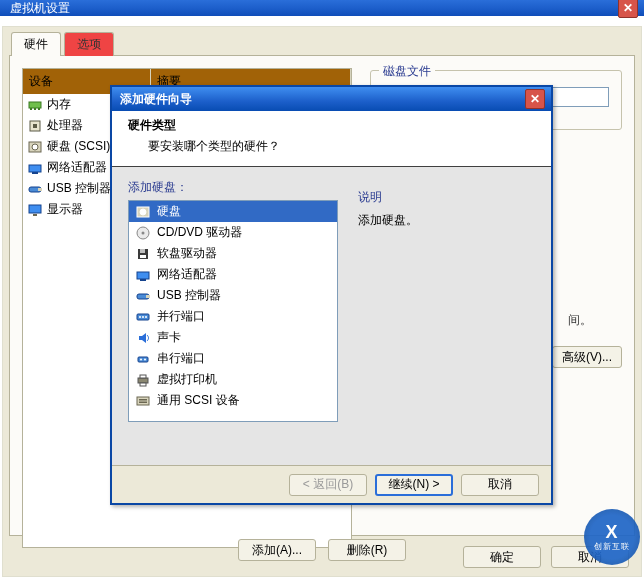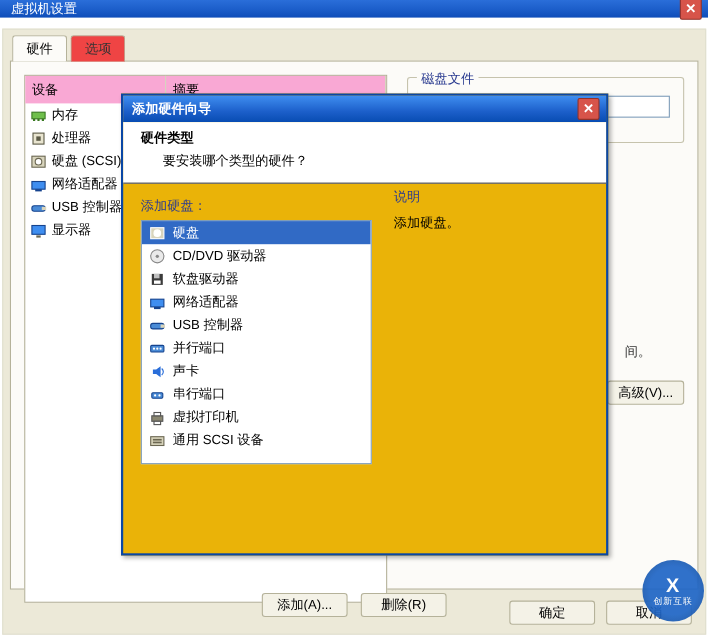--- a/index.html
+++ b/index.html
@@ -41,21 +41,21 @@
   .tab.inactive { background:#ef4444; color:#333; }
   .tab-panel {
     position:absolute; left:6px; right:6px; top:28px; bottom:40px;
     background:#fcfbf8; border:1px solid #b5b29a;
   }
   .dev-list {
     position:absolute; left:12px; top:12px; width:330px; height:480px;
     border:1px solid #b5b29a; background:#fff;
   }
   .dev-head {
-    display:flex; background:#f9a8d4; font-weight:normal;
+    display:flex; background:#a16207; font-weight:normal;
   }
   .dev-head div { padding:4px 6px; border-right:1px solid #d6d3be; }
   .dev-row { display:flex; padding:2px 4px; align-items:center; gap:4px; }
   .dev-row .ico { width:16px; height:16px; display:flex; align-items:center; justify-content:center; }
   .disk-group {
     position:absolute; left:360px; top:14px; right:12px; height:60px;
     border:1px solid #c6c3ad; border-radius:3px;
   }
   .disk-group .legend {
     position:absolute; top:-8px; left:8px; background:#fcfbf8; padding:0 4px; color:#2a3b90;
@@ -77,21 +77,21 @@
     min-width:78px; height:22px; background:#f4f2e7;
     border:1px solid #b5b29a; border-radius:3px;
     display:flex; align-items:center; justify-content:center; padding:0 8px;
   }
   .outer-actions {
     position:absolute; right:12px; bottom:8px; display:flex; gap:10px;justify-content:space-between;
   }
   
   .wizard {
     position:absolute; left:110px; top:85px; width:443px; height:420px;
-    border:2px solid #0a47a5; background:#eab308;
+    border:2px solid #0a47a5; background:#e5e5e5;
     box-shadow:2px 2px 4px rgba(0,0,0,0.3);
     z-index:10;
   }
   .wiz-title {
     height:24px;
     background: linear-gradient(to bottom,#3f8ef0,#1c5fca 60%,#084cb2);
     color:#fff; display:flex; align-items:center; padding:0 6px; font-weight:bold;
   }
   .wiz-title .t { flex:1; padding-left:2px; }
   .wiz-head {
@@ -108,21 +108,21 @@
   }
   .hw-item {
     display:flex; align-items:center; gap:6px; padding:2px 4px 2px 6px;
   }
   .hw-item .ico { width:16px; height:16px; display:flex; align-items:center; justify-content:center; }
   .hw-item.selected { background:#316ac5; color:#fff; }
   .hw-item.selected .ico svg path,
   .hw-item.selected .ico svg rect,
   .hw-item.selected .ico svg circle { stroke:#fff; }
   .desc-col {
-    position:absolute; left:246px; top:4px; right:16px;
+    position:absolute; left:246px; top:22px; right:16px;
   }
   .desc-col .lbl { color:#2a3b90; margin-bottom:6px; }
   .wiz-footer {
     position:absolute; left:0; right:0; bottom:0; height:38px;
     border-top:1px solid #b5b29a; background:#ece9d8;
     display:flex; align-items:center; justify-content:flex-end; gap:8px; padding:0 12px;
   }
   .xp-btn.disabled { color:#9a9a9a; }
   .xp-btn.default { border:2px solid #2a6ed9; }
   .watermark {
@@ -353,18 +353,29 @@
             </svg>
           </span>
           <span>通用 SCSI 设备</span>
         </div>
       </div>
     <div class="desc-col">
       <div class="lbl">说明</div>
       <div>添加硬盘。</div>
     </div>
   </div>
+  <div class="wiz-footer">
+    <div class="xp-btn disabled">
+        <span>&lt; 返回(B)</span>
+      </div>
+    <div class="xp-btn default">
+        <span>继续(N) &gt;</span>
+      </div>
+    <div class="xp-btn">
+        <span>取消</span>
+      </div>
+  </div>
 </div>
 
 <div class="watermark">
   <div class="big">X</div>
   <div style="font-size:8px">创新互联</div>
 </div>
 
 </body></html>

